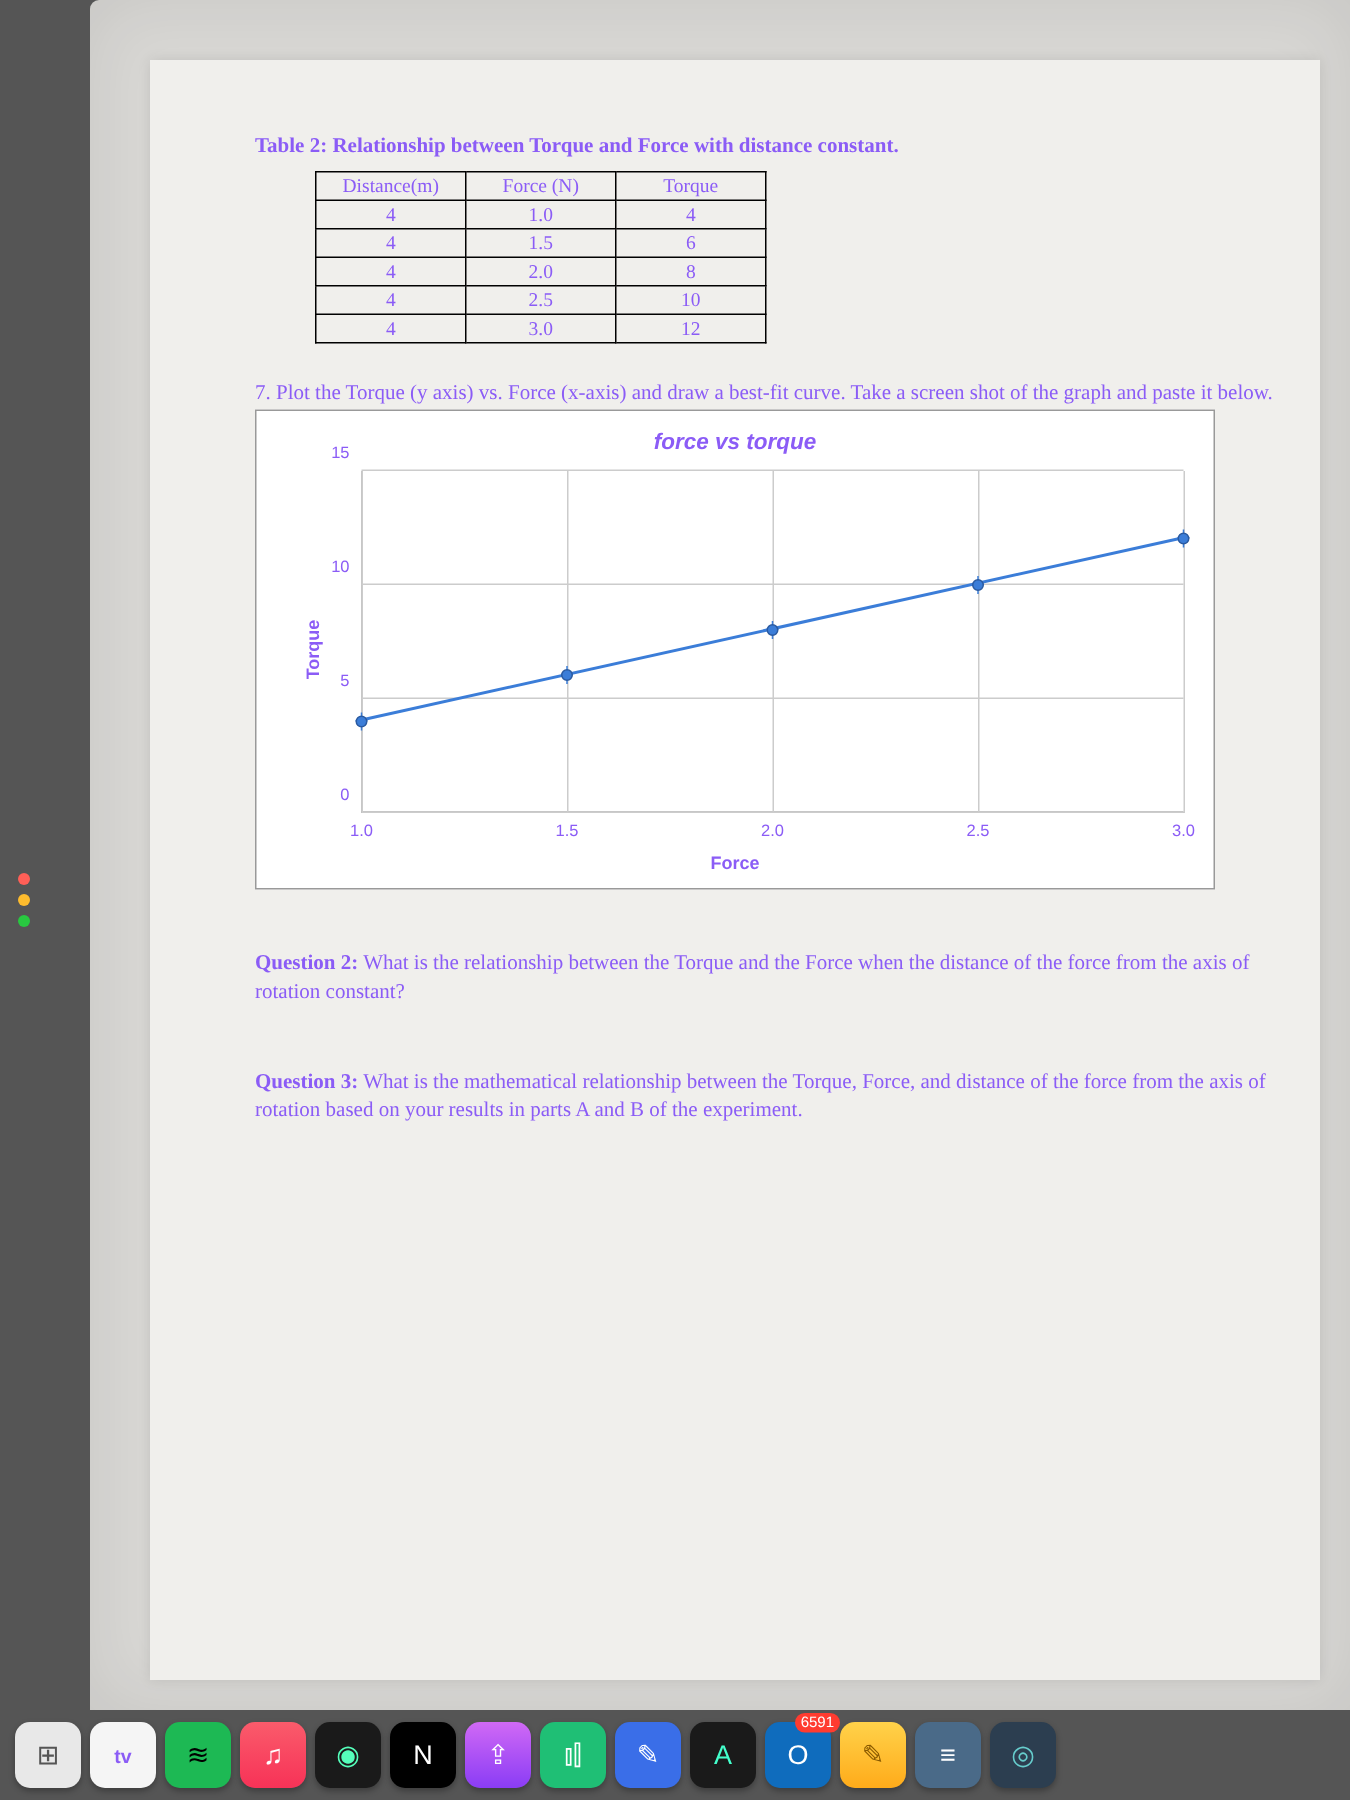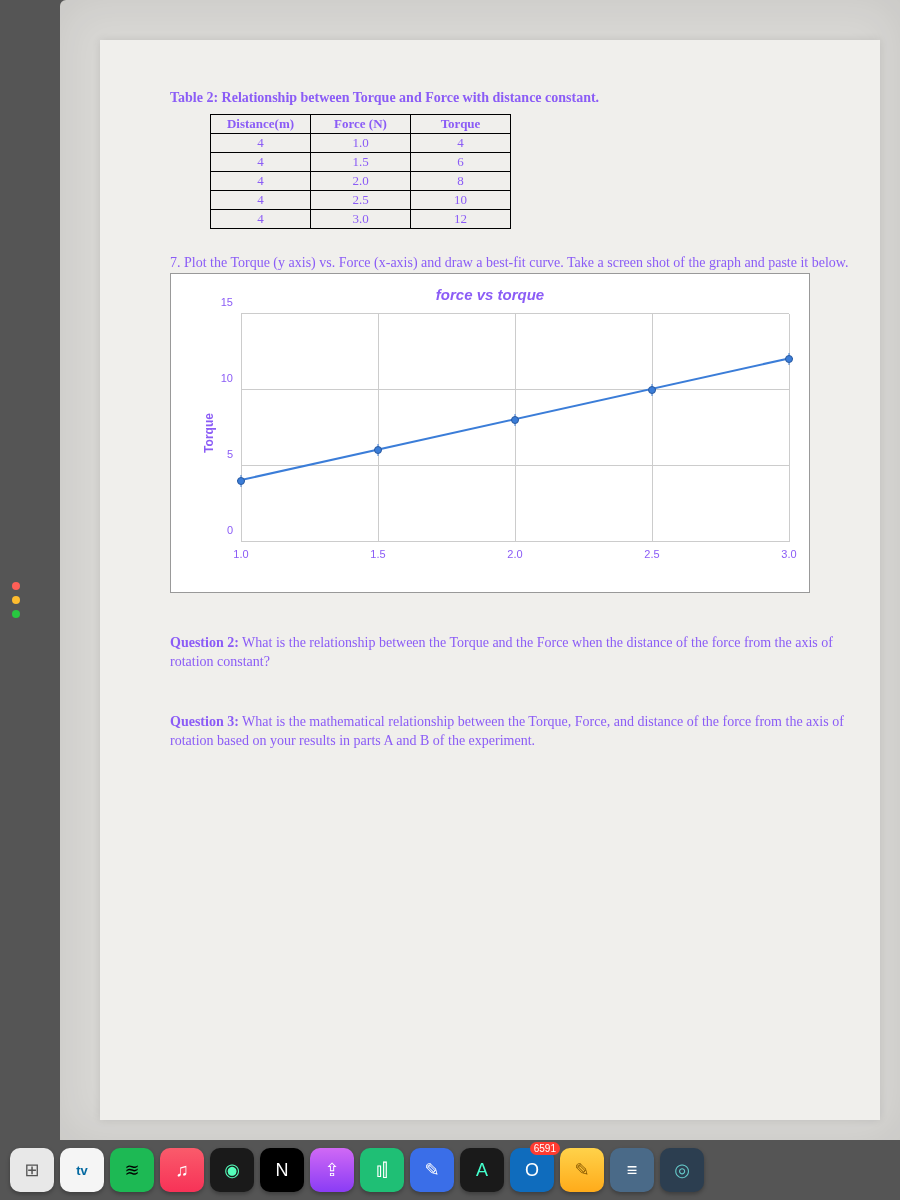--- a/index.html
+++ b/index.html
@@ -38,21 +38,21 @@
     margin-left: 40px;
     margin-bottom: 24px;
   }
   .data-table th, .data-table td {
     border: 1px solid #000;
     padding: 1px 10px;
     text-align: center;
     font-size: 13px;
     min-width: 100px;
   }
-  .data-table th { font-weight: bold; }
+  .data-table th { font-weight: normal; }
   .instruction { margin-bottom: 0; line-height: 1.4; }
   .chart-box {
     border: 1px solid #999;
     background: #fff;
     width: 640px;
     height: 320px;
     position: relative;
     margin-bottom: 40px;
   }
   .chart-title {
@@ -226,20 +226,21 @@
             <td>12</td>
           </tr>
         </tbody>
     </table>
 
     <div class="instruction">7. Plot the Torque (y axis) vs. Force (x-axis) and draw a best-fit curve.  Take a screen shot of the graph and paste it below.</div>
 
     <div class="chart-box">
       <div class="chart-title">force vs torque</div>
       <div class="ylabel">Torque</div>
+      <div class="xlabel">Force</div>
       <div class="plot-area" id="plot">
         <div class="axis-left"></div>
         <div class="axis-bottom"></div>
       <div class="grid-line-v" style="left: 0%;"></div>
           <div class="x-tick" style="left: 0%;">1.0</div>
           <div class="grid-line-v" style="left: 25%;"></div>
           <div class="x-tick" style="left: 25%;">1.5</div>
           <div class="grid-line-v" style="left: 50%;"></div>
           <div class="x-tick" style="left: 50%;">2.0</div>
           <div class="grid-line-v" style="left: 75%;"></div>
@@ -280,21 +281,21 @@
     <div class="question">
       <b>Question 3:</b><span> What is the mathematical relationship between the Torque, Force,  and distance of the force from the axis of rotation based on your results in parts A and B of the experiment.</span>
     </div>
 
   </div>
 </div>
 
 <div class="dock-strip" id="dock">
     <div class="dock-icon" style="background: rgb(232, 232, 232); color: rgb(85, 85, 85);">⊞</div>
     <div class="dock-icon" style="background: rgb(245, 245, 245); color: rgb(0, 0, 0); font-size: 13px; font-weight: bold;">
-      <span style="color:#0369a1">tv</span>
+      <span style="color:#8b5cf6">tv</span>
     </div>
     <div class="dock-icon" style="background: rgb(29, 185, 84); color: rgb(0, 0, 0);">≋</div>
     <div class="dock-icon" style="background: linear-gradient(rgb(250, 91, 107), rgb(247, 50, 87)); color: rgb(255, 255, 255);">♫</div>
     <div class="dock-icon" style="background: rgb(26, 26, 26); color: rgb(85, 255, 187);">◉</div>
     <div class="dock-icon" style="background: rgb(0, 0, 0); color: rgb(255, 255, 255);">N</div>
     <div class="dock-icon" style="background: linear-gradient(rgb(208, 105, 245), rgb(138, 60, 245)); color: rgb(255, 255, 255);">⇪</div>
     <div class="dock-icon" style="background: rgb(31, 191, 117); color: rgb(255, 255, 255);">⫾⫿</div>
     <div class="dock-icon" style="background: rgb(58, 110, 232); color: rgb(255, 255, 255);">✎</div>
     <div class="dock-icon" style="background: rgb(26, 26, 26); color: rgb(68, 255, 204);">A</div>
     <div class="dock-icon" style="background: rgb(15, 108, 189); color: rgb(255, 255, 255);">O<div class="badge">6591</div></div>

